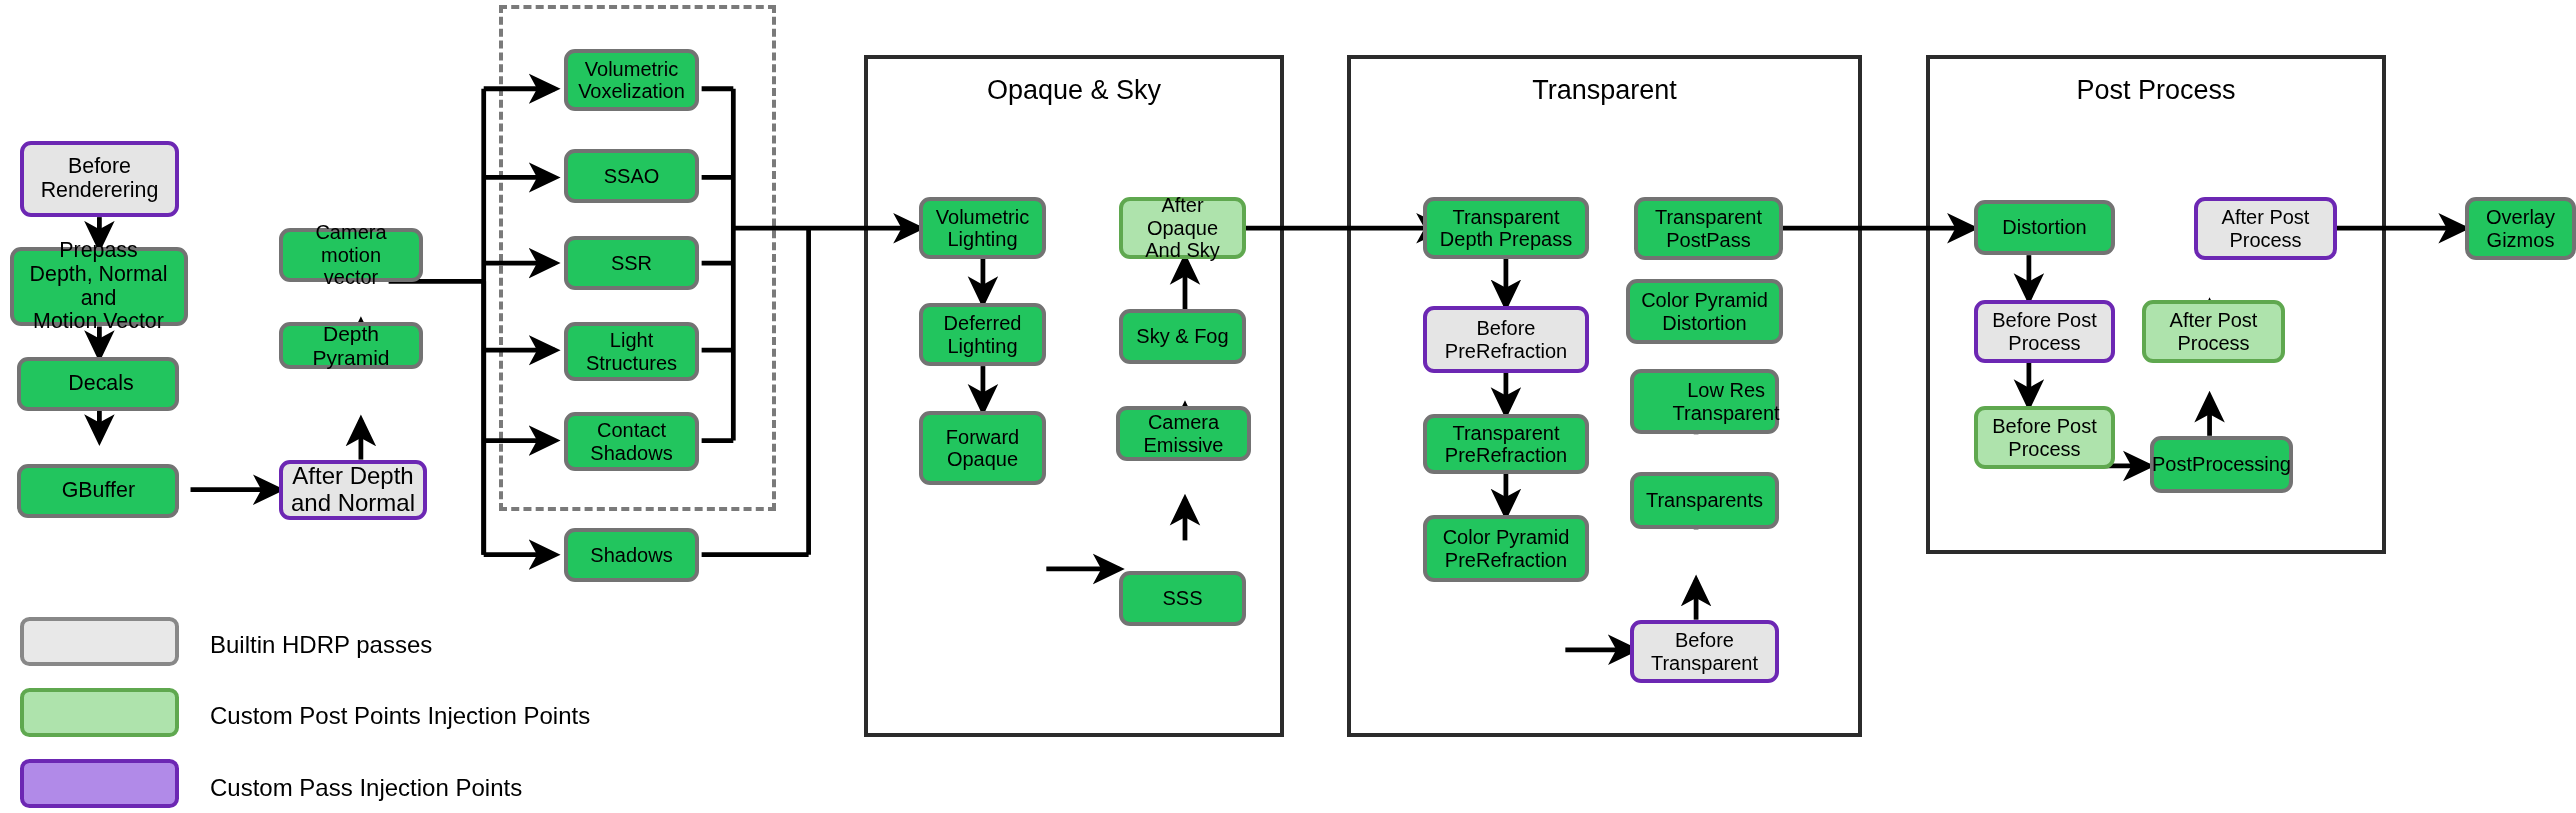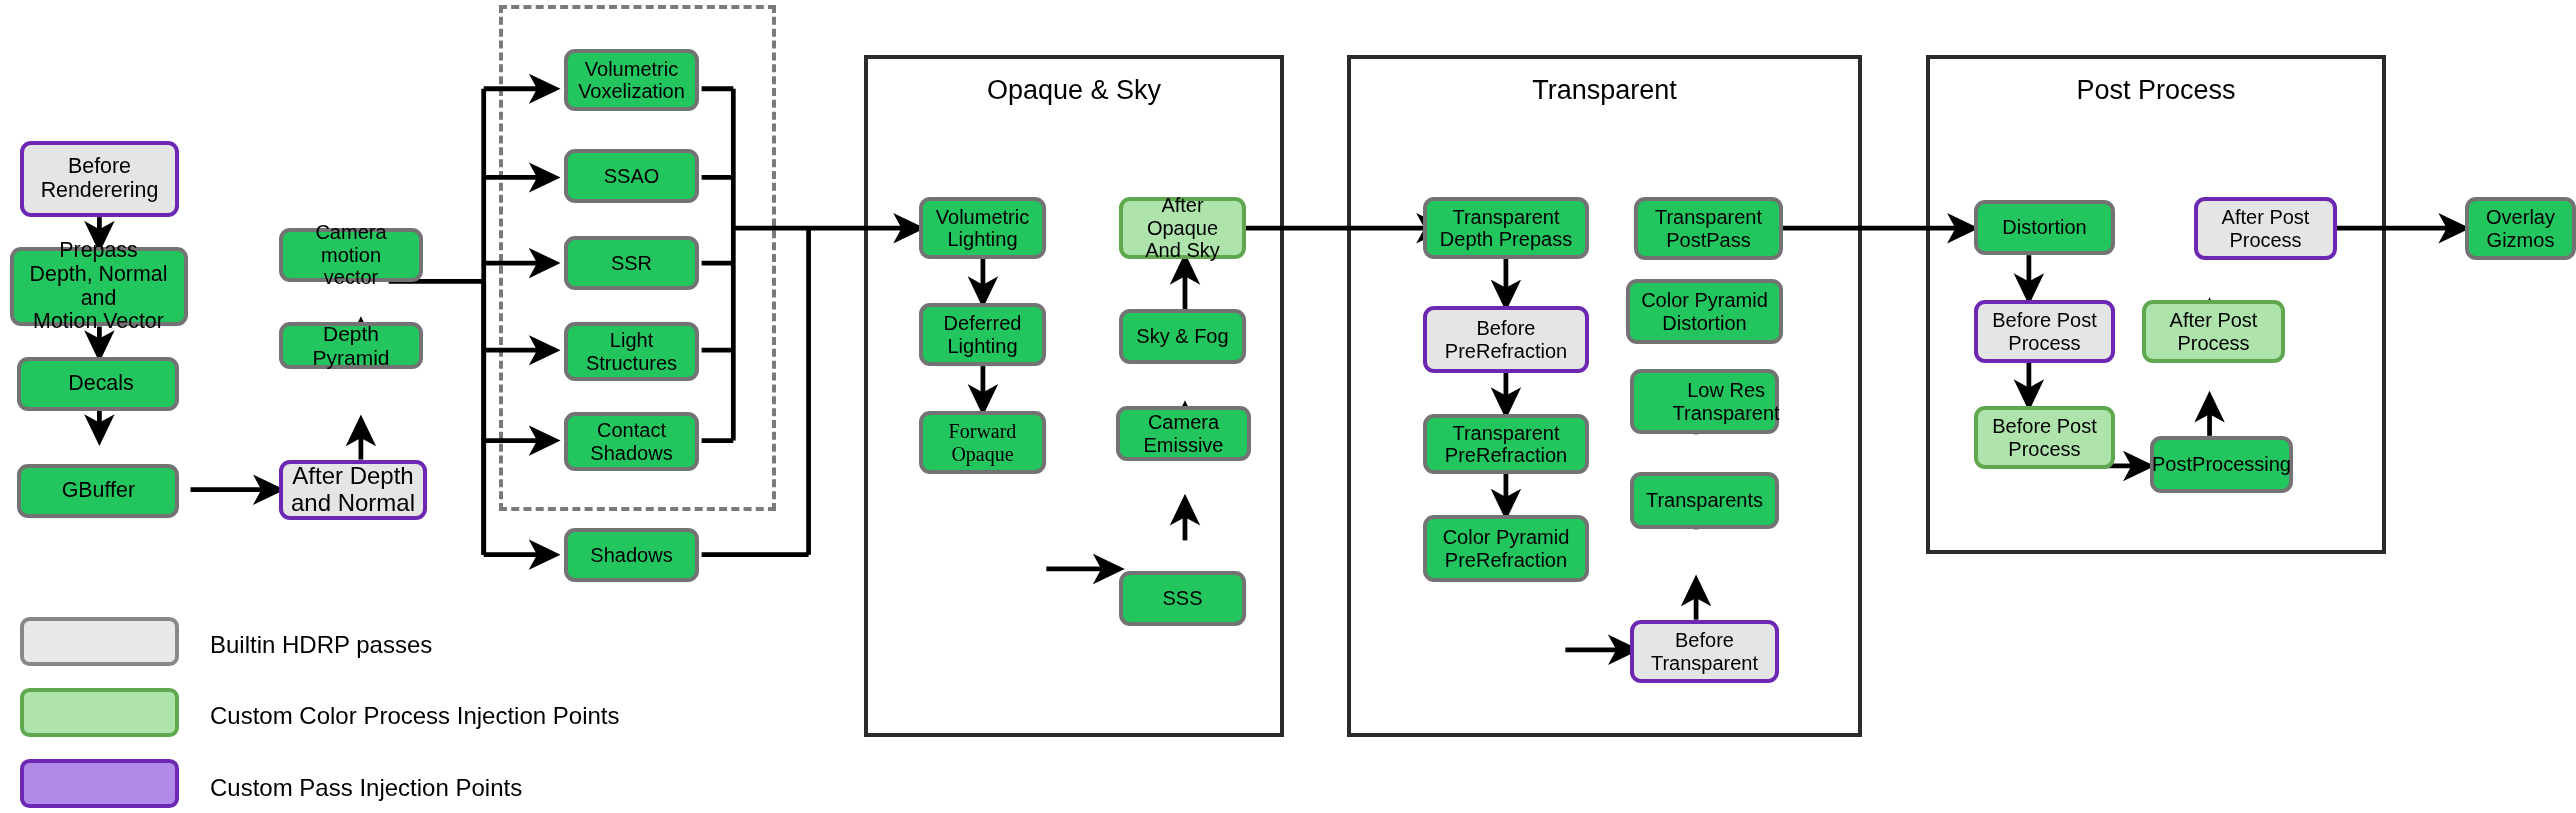--- a/index.html
+++ b/index.html
@@ -147,21 +147,21 @@
 Shadows</div>
 
   <div class="node n-builtin" style="left:564px;top:528px;width:135px;height:54px;font-size:20px;">Shadows</div>
 
   <div class="node n-builtin" style="left:919px;top:197px;width:127px;height:62px;white-space:pre-line;font-size:20px;">Volumetric
 Lighting</div>
 
   <div class="node n-builtin" style="left:919px;top:303px;width:127px;height:63px;white-space:pre-line;font-size:20px;">Deferred
 Lighting</div>
 
-  <div class="node n-builtin" style="left:919px;top:411px;width:127px;height:63px;white-space:pre-line;font-size:20px;font-family:Liberation Serif, serif;">Forward
+  <div class="node n-builtin" style="left:919px;top:411px;width:127px;height:74px;white-space:pre-line;font-size:20px;">Forward
 Opaque</div>
 
   <div class="node n-green" style="left:1119px;top:197px;width:127px;height:62px;white-space:pre-line;font-size:20px;">After Opaque
 And Sky</div>
 
   <div class="node n-builtin" style="left:1119px;top:309px;width:127px;height:55px;font-size:20px;">Sky &amp; Fog</div>
 
   <div class="node n-builtin" style="left:1116px;top:406px;width:135px;height:55px;font-size:20px;">Camera Emissive</div>
 
   <div class="node n-builtin" style="left:1119px;top:541px;width:127px;height:55px;font-size:20px;margin-top:30px;">SSS</div>
@@ -208,19 +208,19 @@
   <div class="node n-purple" style="left:2194px;top:197px;width:143px;height:63px;white-space:pre-line;font-size:20px;">After Post
 Process</div>
 
   <div class="node n-builtin" style="left:2465px;top:197px;width:111px;height:63px;white-space:pre-line;font-size:20px;">Overlay
 Gizmos</div>
 
   <div class="legend-swatch l-builtin" style="left:20px;top:617px;width:159px;height:49px;"></div>
   <div class="legend-label" style="left:210px;top:631px;">Builtin HDRP passes</div>
 
   <div class="legend-swatch l-green" style="left:20px;top:688px;width:159px;height:49px;"></div>
-  <div class="legend-label" style="left:210px;top:702px;">Custom Color Process Injection Points</div>
+  <div class="legend-label" style="left:210px;top:702px;">Custom Post Points Injection Points</div>
 
   <div class="legend-swatch l-purple" style="left:20px;top:759px;width:159px;height:49px;"></div>
   <div class="legend-label" style="left:210px;top:774px;">Custom Pass Injection Points</div>
 
 </div>
 
 
 </body></html>

